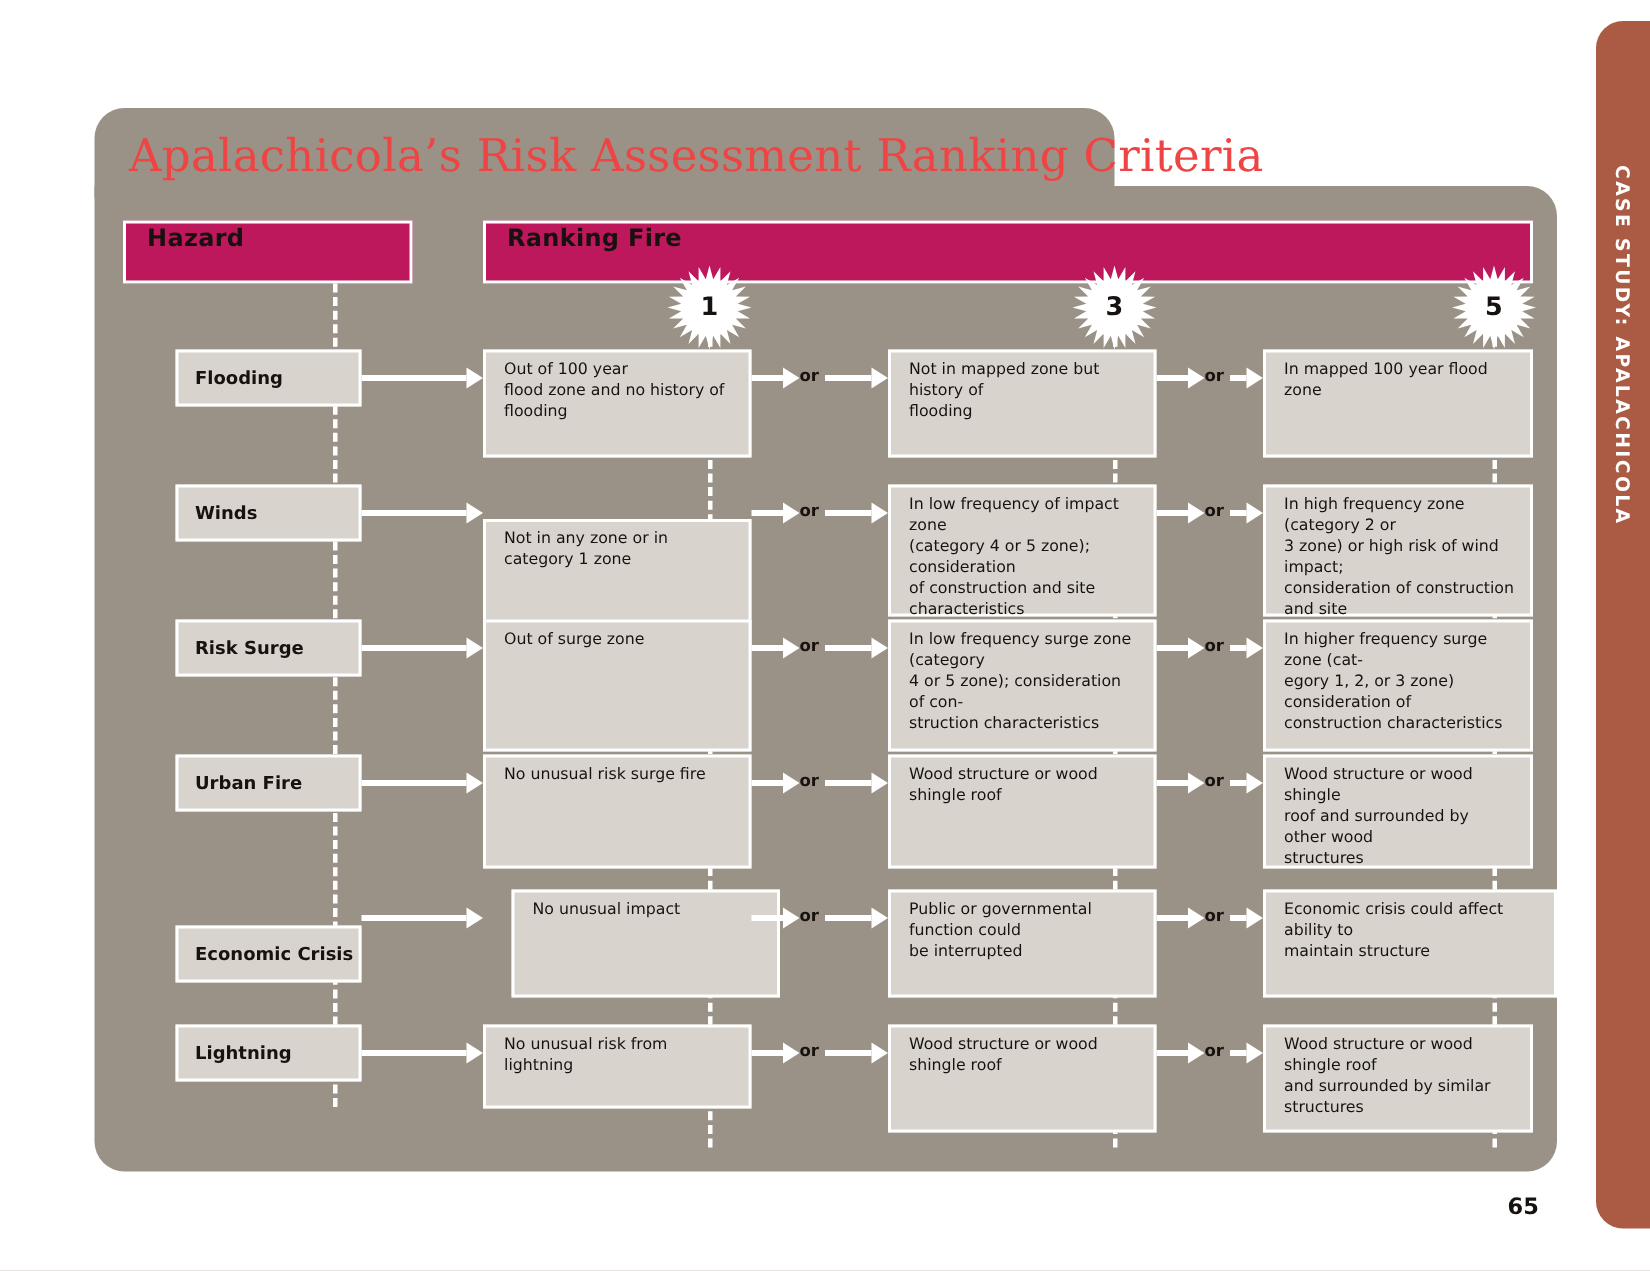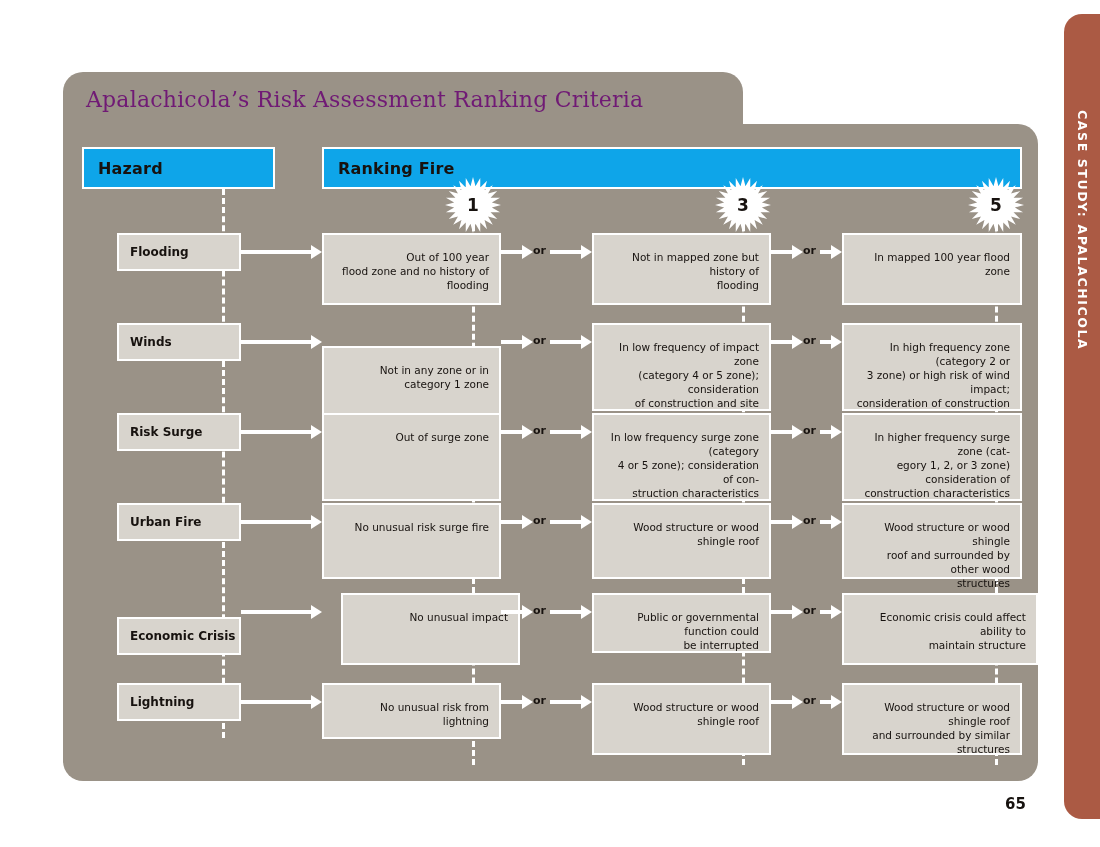--- a/index.html
+++ b/index.html
@@ -13,27 +13,27 @@
             writing-mode:vertical-rl;text-orientation:mixed;
             color:#ffffff;font-weight:bold;font-size:12.5px;letter-spacing:1.6px;
             font-family:"DejaVu Sans",sans-serif;white-space:nowrap;}
 
   
   .card-wrap{position:absolute;left:63px;top:72px;width:975px;height:709px;}
   .card-tab{position:absolute;left:0;top:0;width:680px;height:60px;
             background:#9a9287;border-radius:20px 20px 0 0;}
   .card-body{position:absolute;left:0;top:52px;width:975px;height:657px;
             background:#9a9287;border-radius:0 20px 20px 20px;}
-  .card-title{position:absolute;left:23px;top:15px;color:#701a75;
-            font-family:"DejaVu Serif",serif;font-size:22px;font-weight:400;
+  .card-title{position:absolute;left:23px;top:15px;color:#ef4444;
+            font-family:"DejaVu Serif",serif;font-size:30px;font-weight:400;
             letter-spacing:.2px;white-space:nowrap;}
 
   
-  .hdr{position:absolute;background:#0ea5e9;border:2px solid #ffffff;
-       box-sizing:border-box;display:flex;align-items:center;}
+  .hdr{position:absolute;background:#be185d;border:2px solid #ffffff;
+       box-sizing:border-box;display:flex;align-items:flex-start;}
   .hdr span{font-family:"DejaVu Sans",sans-serif;font-weight:bold;font-size:16px;
        color:#17120f;padding-left:14px;letter-spacing:.2px;}
   #hdr-hazard{left:82px;top:147px;width:193px;height:42px;}
   #hdr-rank{left:322px;top:147px;width:700px;height:42px;}
 
   
   .vguide{position:absolute;width:0;border-left:3px dashed #ffffff;}
 
   
   .burst{position:absolute;width:58px;height:58px;}
@@ -44,21 +44,21 @@
 
   
   .pill{position:absolute;left:117px;width:124px;height:38px;
        background:#d8d4cd;border:2px solid #ffffff;box-sizing:border-box;
        display:flex;align-items:center;}
   .pill span{font-family:"DejaVu Sans",sans-serif;font-weight:bold;font-size:12px;
        color:#17120f;padding-left:11px;white-space:nowrap;}
 
   
   .cbox{position:absolute;background:#d8d4cd;border:2px solid #ffffff;
-       box-sizing:border-box;padding:15px 10px 6px 12px;text-align:right;}
+       box-sizing:border-box;padding:4px 10px 6px 12px;}
   .cbox p{margin:0;font-family:"DejaVu Sans",sans-serif;font-size:10.5px;
        line-height:14px;color:#17120f;}
 
   
   .arrow{position:absolute;height:14px;}
   .arrow .shaft{position:absolute;left:0;top:5px;height:4px;background:#ffffff;}
   .arrow .head{position:absolute;top:0;width:0;height:0;
        border-top:7px solid transparent;border-bottom:7px solid transparent;
        border-left:11px solid #ffffff;}
   .orlbl{position:absolute;font-family:"DejaVu Sans",sans-serif;font-weight:bold;
@@ -255,21 +255,21 @@
     <div class="pill" style="top: 593px; margin-top: 24px;">
       <span>Economic Crisis</span>
     </div>
     <div class="arrow" style="left: 241px; top: 605px; width: 81px;">
       <div class="shaft" style="width:70px"></div>
       <div class="head" style="left:70px"></div>
     </div>
     <div class="cbox" style="left: 322px; top: 593px; width: 179px; height: 72px; margin-left: 19px;">
       <p>No unusual impact</p>
     </div>
-    <div class="cbox" style="left: 592px; top: 593px; width: 179px; height: 60px;">
+    <div class="cbox" style="left: 592px; top: 593px; width: 179px; height: 72px;">
       <p>Public or governmental function could<br>be interrupted</p>
     </div>
     <div class="cbox" style="left: 842px; top: 593px; width: 196px; height: 72px;">
       <p>Economic crisis could affect ability to<br>maintain structure</p>
     </div>
     <div class="arrow" style="left: 501px; top: 605px; width: 32px;">
       <div class="shaft" style="width:21px"></div>
       <div class="head" style="left:21px"></div>
     </div>
     <div class="arrow" style="left: 550px; top: 605px; width: 42px;">

